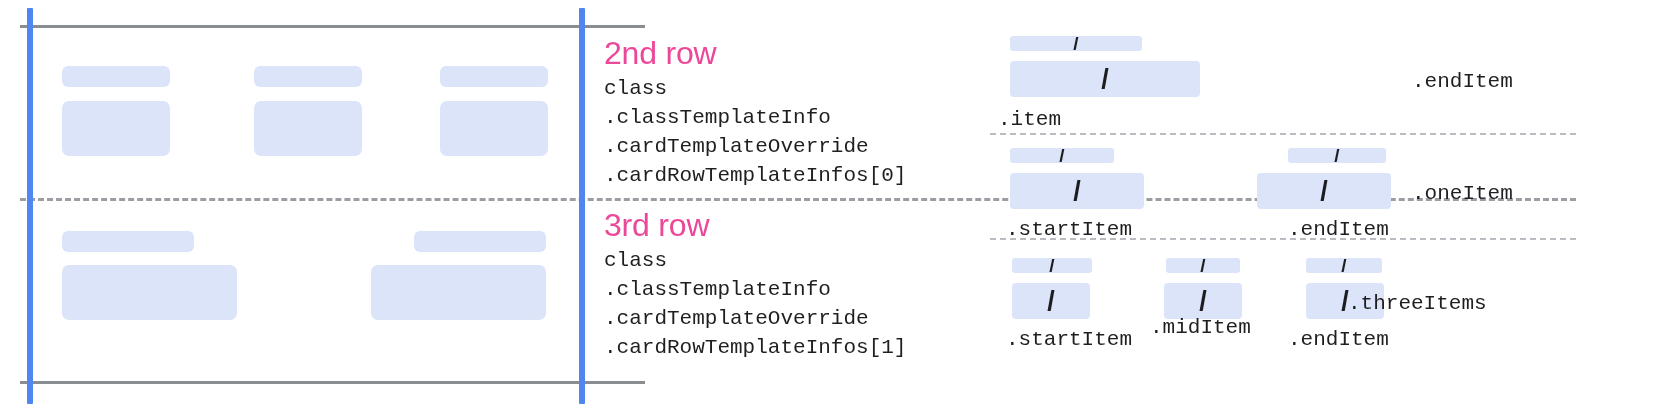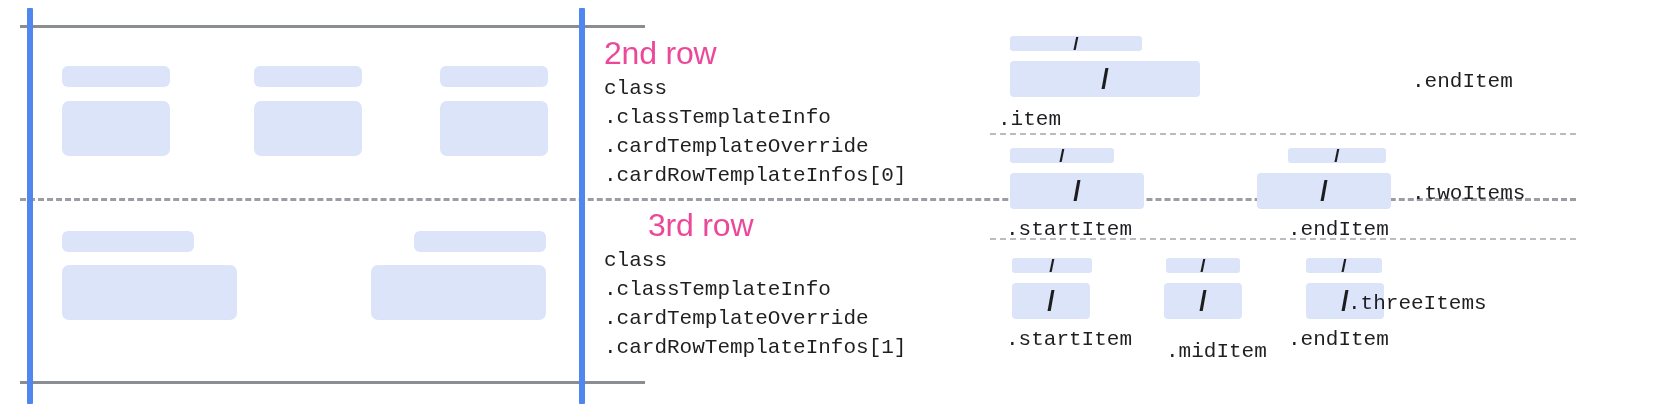--- a/index.html
+++ b/index.html
@@ -110,21 +110,21 @@
 
   <div>
     <div class="rowtitle" style="left:604px; top:35px;">2nd row</div>
     <div class="codeblock" style="left:604px; top:74px;">class
 .classTemplateInfo
 .cardTemplateOverride
 .cardRowTemplateInfos[0]</div>
   </div>
 
   <div>
-    <div class="rowtitle" style="left:604px; top:207px;margin-left:44px;">3rd row</div>
+    <div class="rowtitle" style="left:604px; top:207px;">3rd row</div>
     <div class="codeblock" style="left:604px; top:246px;">class
 .classTemplateInfo
 .cardTemplateOverride
 .cardRowTemplateInfos[1]</div>
   </div>
 
   <div>
 
     <div class="dashrule-fine" style="left:990px; top:133px; width:586px;"></div>
     <div class="dashrule-fine" style="left:990px; top:238px; width:586px;"></div>
@@ -138,31 +138,31 @@
 
     <div>
       <div class="slashbox small" style="left:1010px; top:148px; width:104px; height:15px;">/</div>
       <div class="slashbox big" style="left:1010px; top:173px; width:134px; height:36px;">/</div>
       <div class="mono" style="left:1006px; top:218px;">.startItem</div>
 
       <div class="slashbox small" style="left:1288px; top:148px; width:98px; height:15px;">/</div>
       <div class="slashbox big" style="left:1257px; top:173px; width:134px; height:36px;">/</div>
       <div class="mono" style="left:1288px; top:218px;">.endItem</div>
 
-      <div class="mono" style="left:1412px; top:182px;">.twoItems</div>
+      <div class="mono" style="left:1412px; top:182px;">.oneItem</div>
     </div>
 
     <div>
       <div class="slashbox small" style="left:1012px; top:258px; width:80px; height:15px;">/</div>
       <div class="slashbox big" style="left:1012px; top:283px; width:78px; height:36px;">/</div>
       <div class="mono" style="left:1006px; top:328px;">.startItem</div>
 
       <div class="slashbox small" style="left:1166px; top:258px; width:74px; height:15px;">/</div>
       <div class="slashbox big" style="left:1164px; top:283px; width:78px; height:36px;">/</div>
-      <div class="mono" style="left:1150px; top:340px;margin-left:16px;">.midItem</div>
+      <div class="mono" style="left:1150px; top:316px;">.midItem</div>
 
       <div class="slashbox small" style="left:1306px; top:258px; width:76px; height:15px;">/</div>
       <div class="slashbox big" style="left:1306px; top:283px; width:78px; height:36px;">/</div>
       <div class="mono" style="left:1288px; top:328px;">.endItem</div>
 
       <div class="mono" style="left:1348px; top:292px;">.threeItems</div>
     </div>
   </div>
 
 </div>

